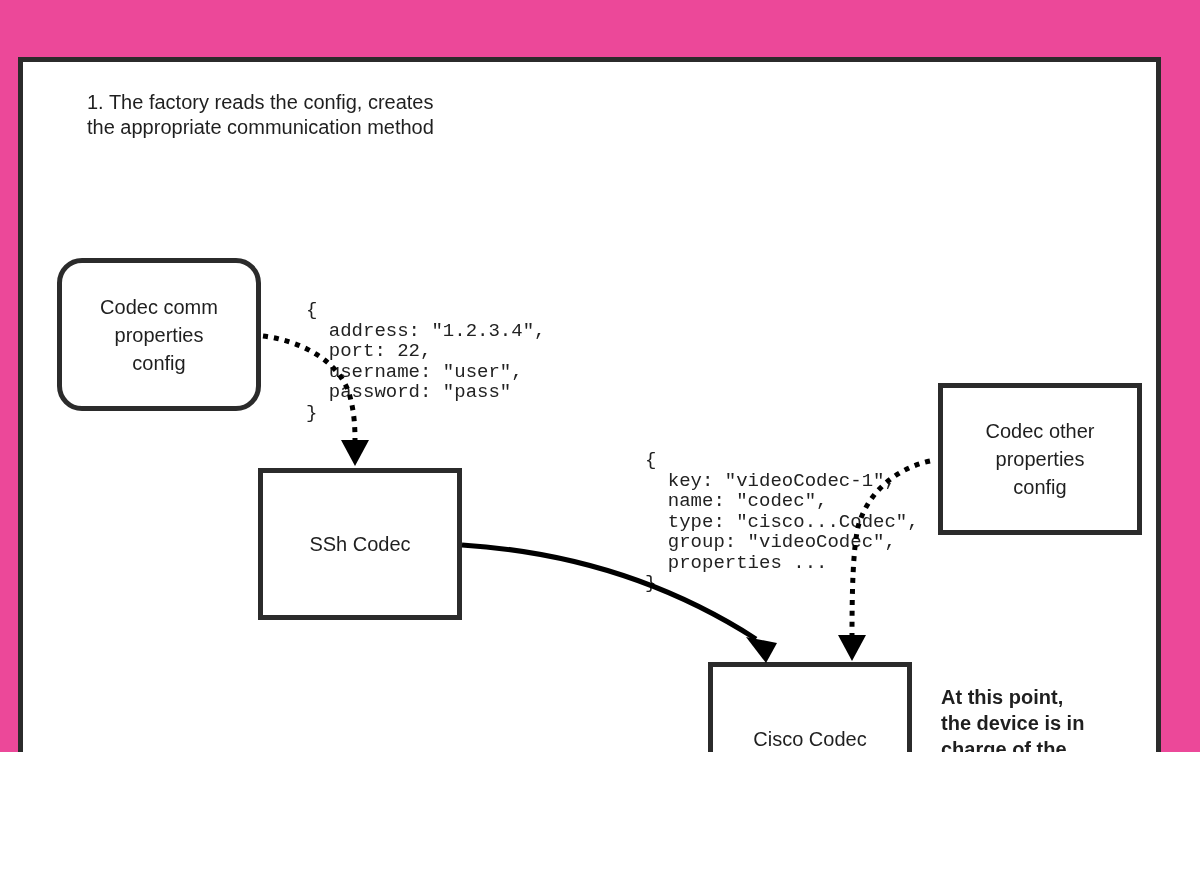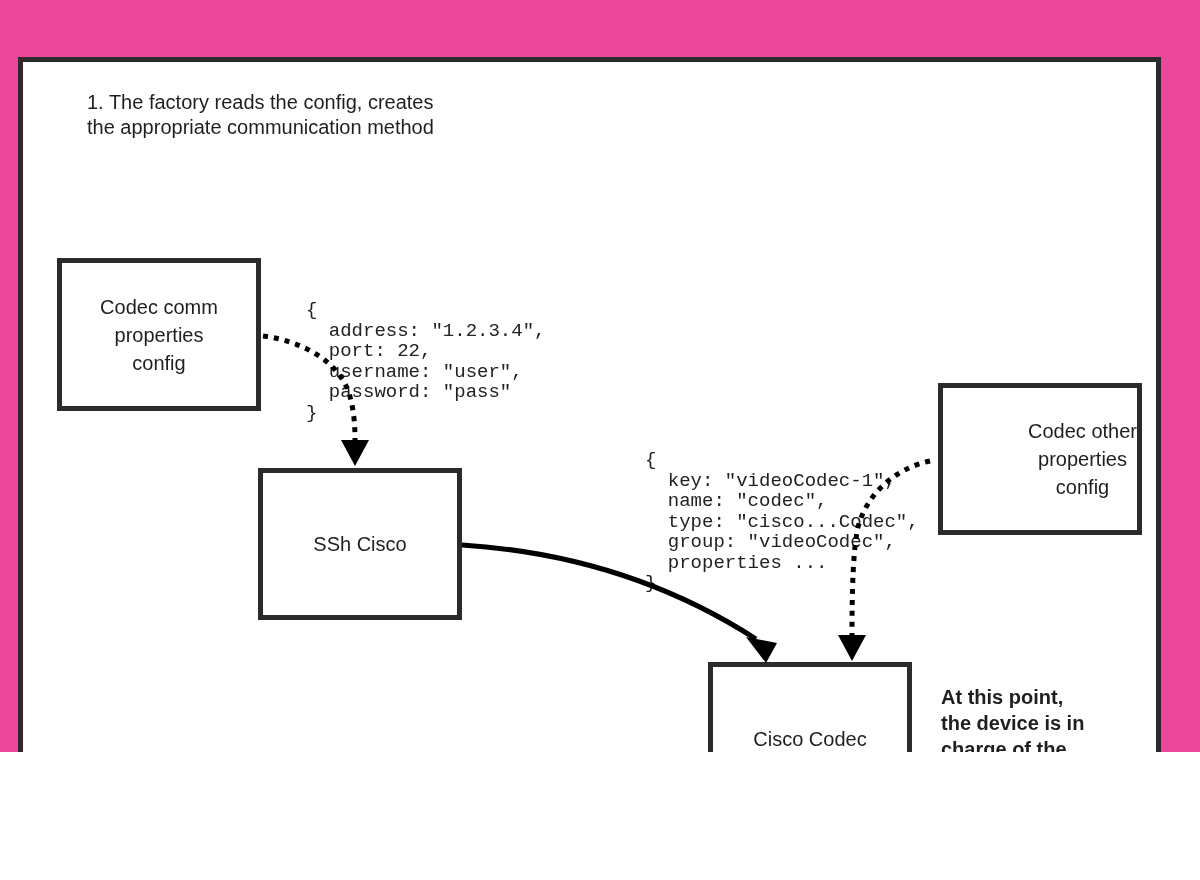--- a/index.html
+++ b/index.html
@@ -42,23 +42,23 @@
     background: #ffffff;
     display: flex;
     align-items: center;
     justify-content: center;
     text-align: center;
     font-size: 20px;
     line-height: 28px;
     white-space: pre-line;
     box-sizing: content-box;
   }
-  .box-codec-comm  { left: 57px;  top: 258px; width: 194px; height: 143px; }
+  .box-codec-comm  { left: 57px;  top: 258px; width: 194px; height: 143px; border-radius: 25px; }
   .box-ssh-client  { left: 258px; top: 468px; width: 194px; height: 142px; }
-  .box-codec-other { left: 938px; top: 383px; width: 194px; height: 142px; justify-content: flex-end; }
+  .box-codec-other { left: 938px; top: 383px; width: 194px; height: 142px; }
   .box-cisco-codec { left: 708px; top: 662px; width: 194px; height: 143px; }
   .code {
     position: absolute;
     margin: 0;
     font-family: "Liberation Mono", "DejaVu Sans Mono", monospace;
     font-size: 19px;
     line-height: 20.5px;
     white-space: pre;
     color: #222222;
   }
@@ -89,21 +89,21 @@
 charge of the
 communication</div>
 
   <div class="dbox box-codec-comm">
     <span>Codec comm
 properties
 config</span>
   </div>
 
   <div class="dbox box-ssh-client">
-    <span>SSh Cisco</span>
+    <span>SSh Codec</span>
   </div>
 
   <div class="dbox box-codec-other">
     <span>Codec other
 properties
 config</span>
   </div>
 
   <div class="dbox box-cisco-codec">
     <span>Cisco Codec</span>

